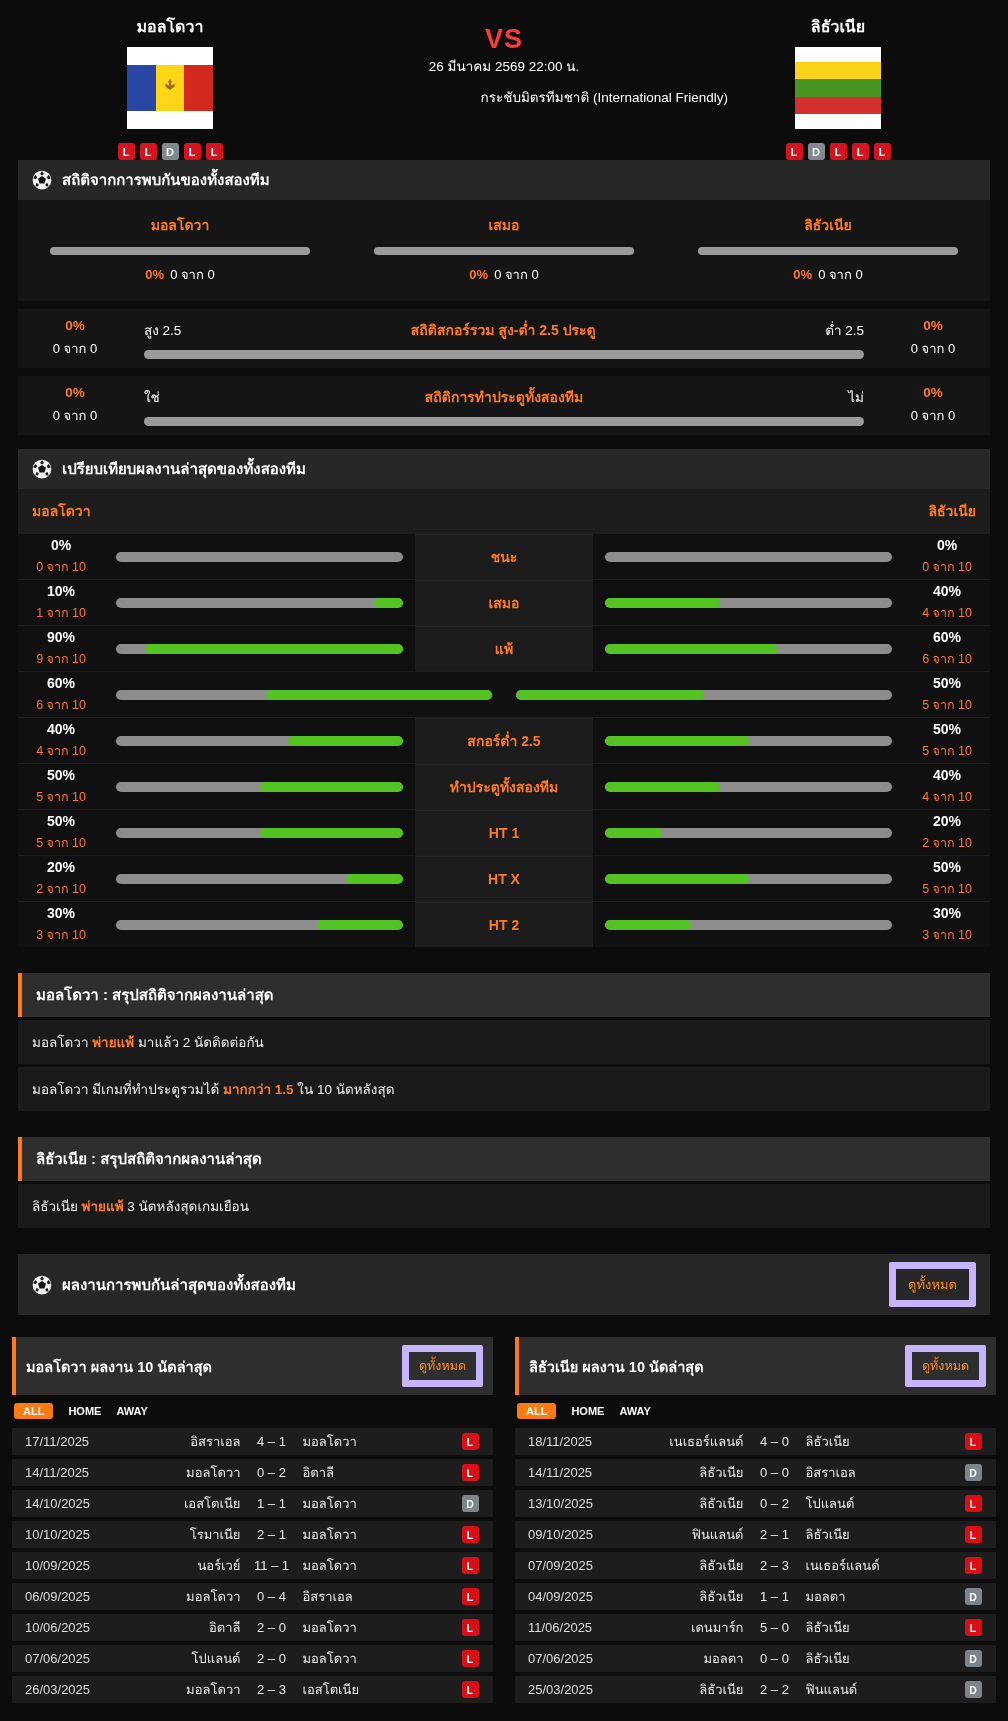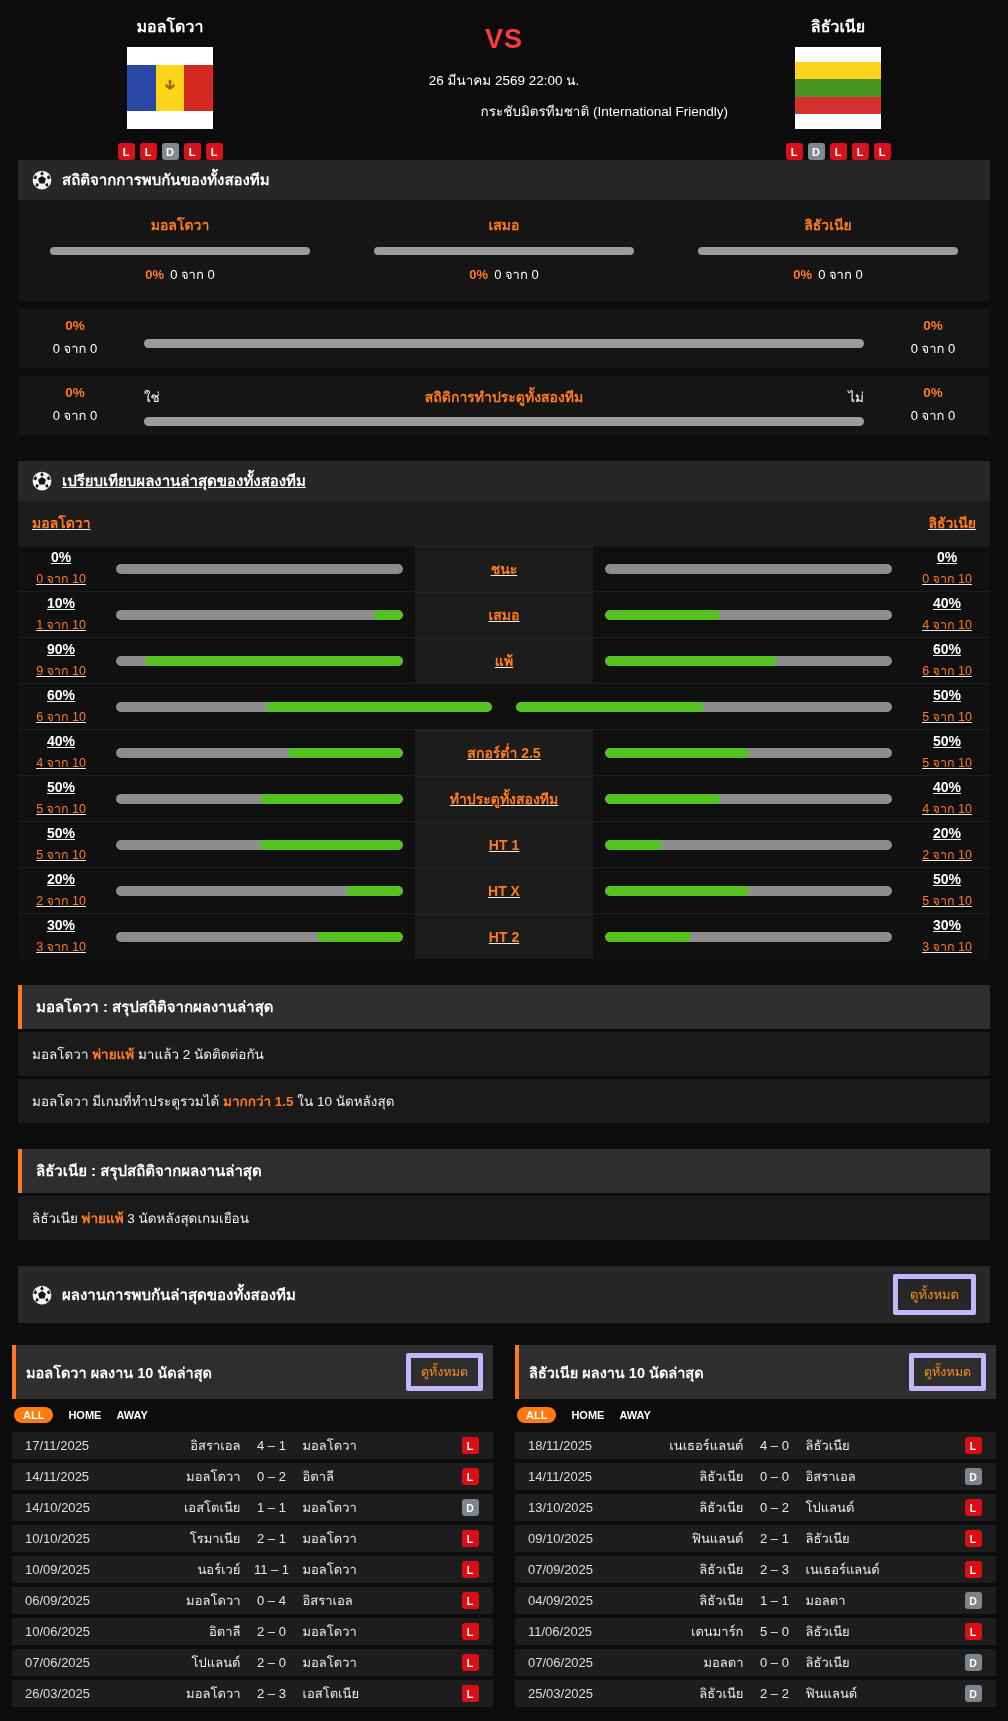--- a/index.html
+++ b/index.html
@@ -23,21 +23,21 @@
   .flag-lt .s1 { flex:1; background:#fdd21b; }
   .flag-lt .s2 { flex:1; background:#4a9424; }
   .flag-lt .s3 { flex:1; background:#d43030; }
   .form-row { display:flex; gap:5px; margin-top:14px; }
   .form-badge { width:17px; height:17px; border-radius:3px; display:flex; align-items:center; justify-content:center;
                 color:#fff; font-size:11px; font-weight:bold; }
   .form-badge.loss { background:#d6131d; }
   .form-badge.draw { background:#828890; }
   .center-block { flex:1; text-align:center; padding-top:14px; }
   .vs { color:#ff3a3a; font-size:27px; font-weight:bold; letter-spacing:1px; }
-  .match-date { color:#fff; font-size:13.5px; margin-top:14px; }
+  .match-date { color:#fff; font-size:13.5px; }
   .match-comp { color:#fff; font-size:13.5px; margin-top:9px;text-align:right; }
   
   .wrap { margin:0 18px; }
   .section-bar { display:flex; align-items:center; gap:10px; background:#272727; padding:8px 14px;
                  color:#fff; font-weight:bold; font-size:15px; }
   .panel { background:#151515; }
   
   .h2h-body { display:grid; grid-template-columns:1fr 1fr 1fr; padding:14px 0 16px; background:#151515; }
   .h2h-col { text-align:center; }
   .h2h-label { color:#ff7a1c; font-weight:bold; font-size:14px; }
@@ -47,21 +47,21 @@
   .h2h-nums .cnt { color:#fff; font-size:13px; }
   .ou-card { margin-top:8px; background:#151515; display:flex; align-items:center; padding:9px 14px; min-height:58px; }
   .ou-side { width:86px; text-align:center; }
   .ou-side .pct { color:#ff7a1c; font-weight:bold; font-size:13.5px; display:block; }
   .ou-side .cnt { color:#fff; font-size:13px; display:block; margin-top:5px; }
   .ou-mid { flex:1; padding:0 26px; }
   .ou-labels { display:flex; justify-content:space-between; align-items:center; color:#fff; font-size:13.5px; }
   .ou-title { color:#ff7a1c; font-weight:bold; font-size:14px; }
   .ou-bar { height:9px; background:#9b9b9b; border-radius:5px; margin-top:9px; }
   
-  .cmp-section { margin-top:26px;text-decoration:underline; }
+  .cmp-section { margin-top:14px; }
   .cmp-subheader { display:flex; justify-content:space-between; background:#1c1c1c; padding:11px 14px; }
   .cmp-subheader span { color:#ff7a1c; font-weight:bold; font-size:14px; }
   .cmp-row { display:flex; align-items:stretch; min-height:46px; border-top:1px solid #1e1e1e; background:#101010; }
   .cmp-stat { width:86px; display:flex; flex-direction:column; justify-content:center; text-align:center; }
   .cmp-stat .pct { color:#fff; font-weight:bold; font-size:14px; }
   .cmp-stat .cnt { color:#ff7a1c; font-size:12.5px; margin-top:4px; }
   .cmp-barwrap { flex:1; display:flex; align-items:center; padding:0 12px; }
   .cmp-bar { width:100%; height:10px; background:#8d8d8d; border-radius:5px; position:relative; overflow:hidden; }
   .cmp-fill { position:absolute; top:0; height:100%; background:#54c220; border-radius:5px; }
   .cmp-fill.from-right { right:0; }
@@ -69,30 +69,30 @@
   .cmp-center { width:178px; background:#1c1c1c; display:flex; align-items:center; justify-content:center;
                 color:#ff7a1c; font-weight:bold; font-size:14px; border-top:1px solid #262626; }
   
   .sum-section { margin-top:26px; }
   .sum-header { background:#2e2e2e; border-left:4px solid #ff7a1c; padding:10px 14px;
                 font-weight:bold; font-size:15px; color:#fff; margin-bottom:3px; }
   .sum-item { background:#1a1a1a; padding:11px 14px; font-size:13.5px; color:#eee; margin-bottom:3px; }
   .sum-item .hl { color:#ff7a1c; font-weight:bold; }
   
   .meet-bar { margin-top:26px; }
-  .viewall-btn { margin-left:auto; color:#ff8c1a; border:5px solid #c4b5fd; background:transparent;
+  .viewall-btn { margin-left:auto; color:#ff8c1a; border:7px solid #c4b5fd; background:transparent;
                  padding:5px 12px; font-size:13px; border-radius:2px; font-family:inherit; cursor:pointer; }
   
   .tables-zone { margin:22px 12px 0; display:grid; grid-template-columns:1fr 1fr; gap:22px; }
   .tbl-header { display:flex; align-items:center; background:#2e2e2e; border-left:4px solid #ff7a1c; padding:8px 10px; }
   .tbl-title { font-weight:bold; font-size:14.5px; color:#fff; }
   .tbl-header .viewall-btn { padding:4px 10px; font-size:12.5px; }
   .tabs { display:flex; gap:15px; align-items:center; padding:7px 2px 8px; }
   .tab { color:#fff; font-weight:bold; font-size:11px; background:transparent; border:0; font-family:inherit; cursor:pointer; padding:3px 0; }
-  .tab.active { background:#ff7a10; color:#fff; padding:2px 9px; border-radius:9px; }
+  .tab.active { background:#ff7a10; color:#fff; padding:2px 9px; border-radius:3px; }
   .match-row { display:flex; align-items:center; background:#1d1d1d; margin-bottom:4px; height:27px; font-size:13px; color:#e8e8e8; }
   .m-date { width:96px; padding-left:13px; color:#ddd; }
   .m-home { flex:1.1; text-align:right; }
   .m-score { width:62px; text-align:center; }
   .m-away { flex:1.2; text-align:left; }
   .m-badge { width:46px; display:flex; justify-content:center; }
   .res { width:17px; height:17px; border-radius:3px; display:flex; align-items:center; justify-content:center;
          font-size:10.5px; font-weight:bold; color:#fff; }
   .res-l { background:#dc0e15; }
   .res-d { background:#7e848b; }
@@ -186,20 +186,25 @@
       </div>
     </div>
   </div>
 
   <div class="ou-card">
     <div class="ou-side">
       <span class="pct">0%</span>
       <span class="cnt">0 จาก 0</span>
     </div>
     <div class="ou-mid">
+      <div class="ou-labels">
+        <span>สูง 2.5</span>
+        <span class="ou-title">สถิติสกอร์รวม สูง-ต่ำ 2.5 ประตู</span>
+        <span>ต่ำ 2.5</span>
+      </div>
       <div class="ou-bar"></div>
     </div>
     <div class="ou-side">
       <span class="pct">0%</span>
       <span class="cnt">0 จาก 0</span>
     </div>
   </div>
 
   <div class="ou-card">
     <div class="ou-side">

